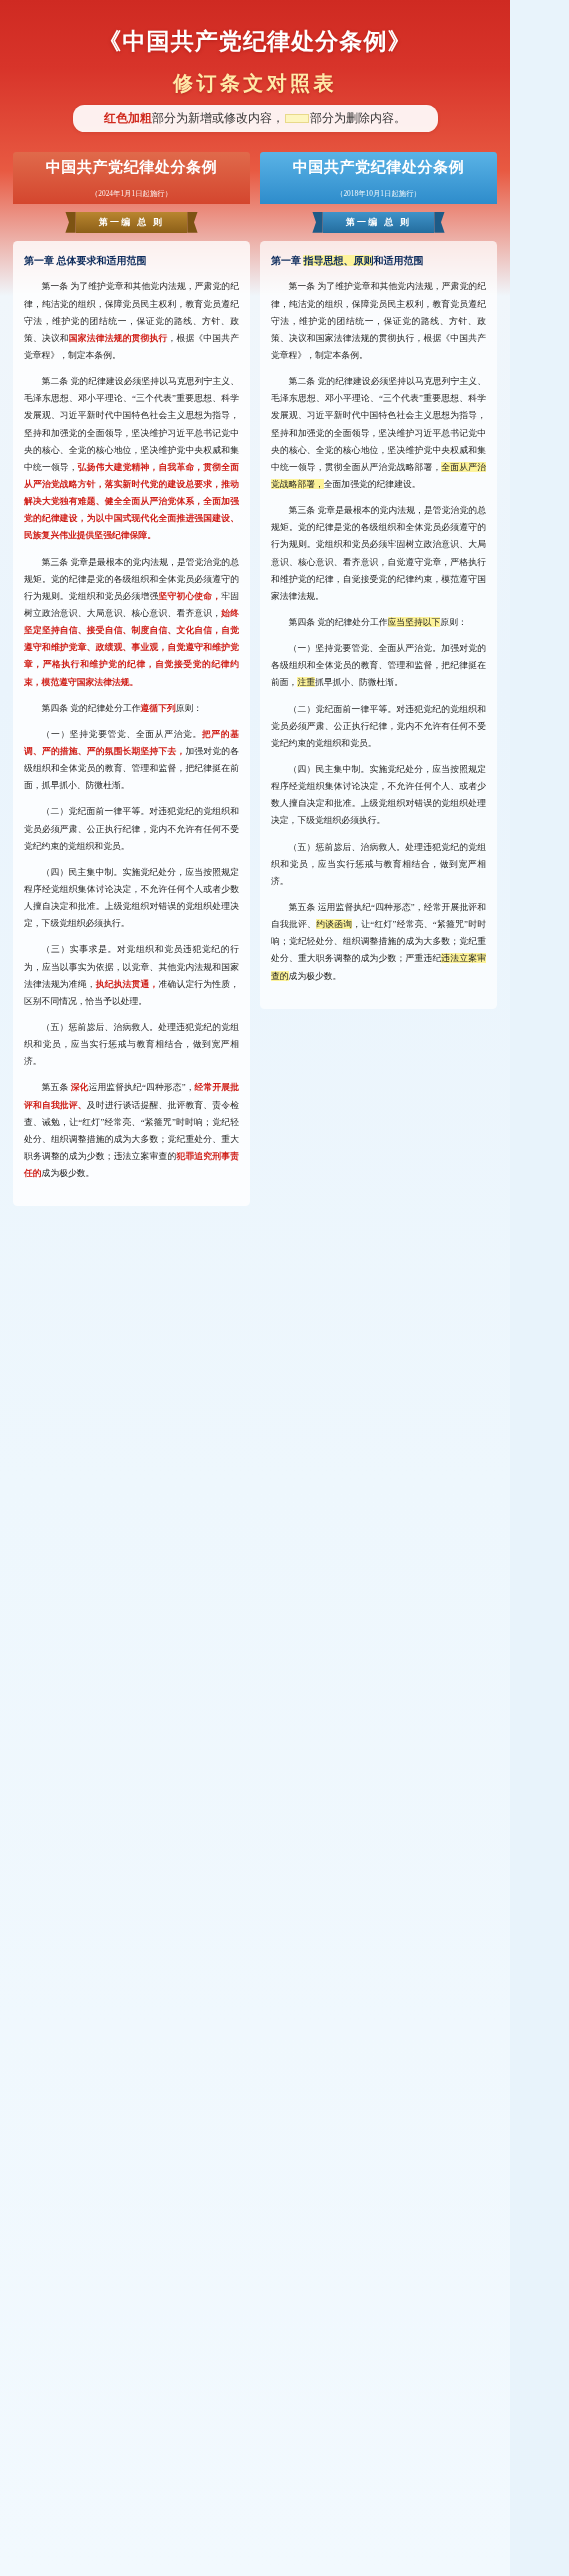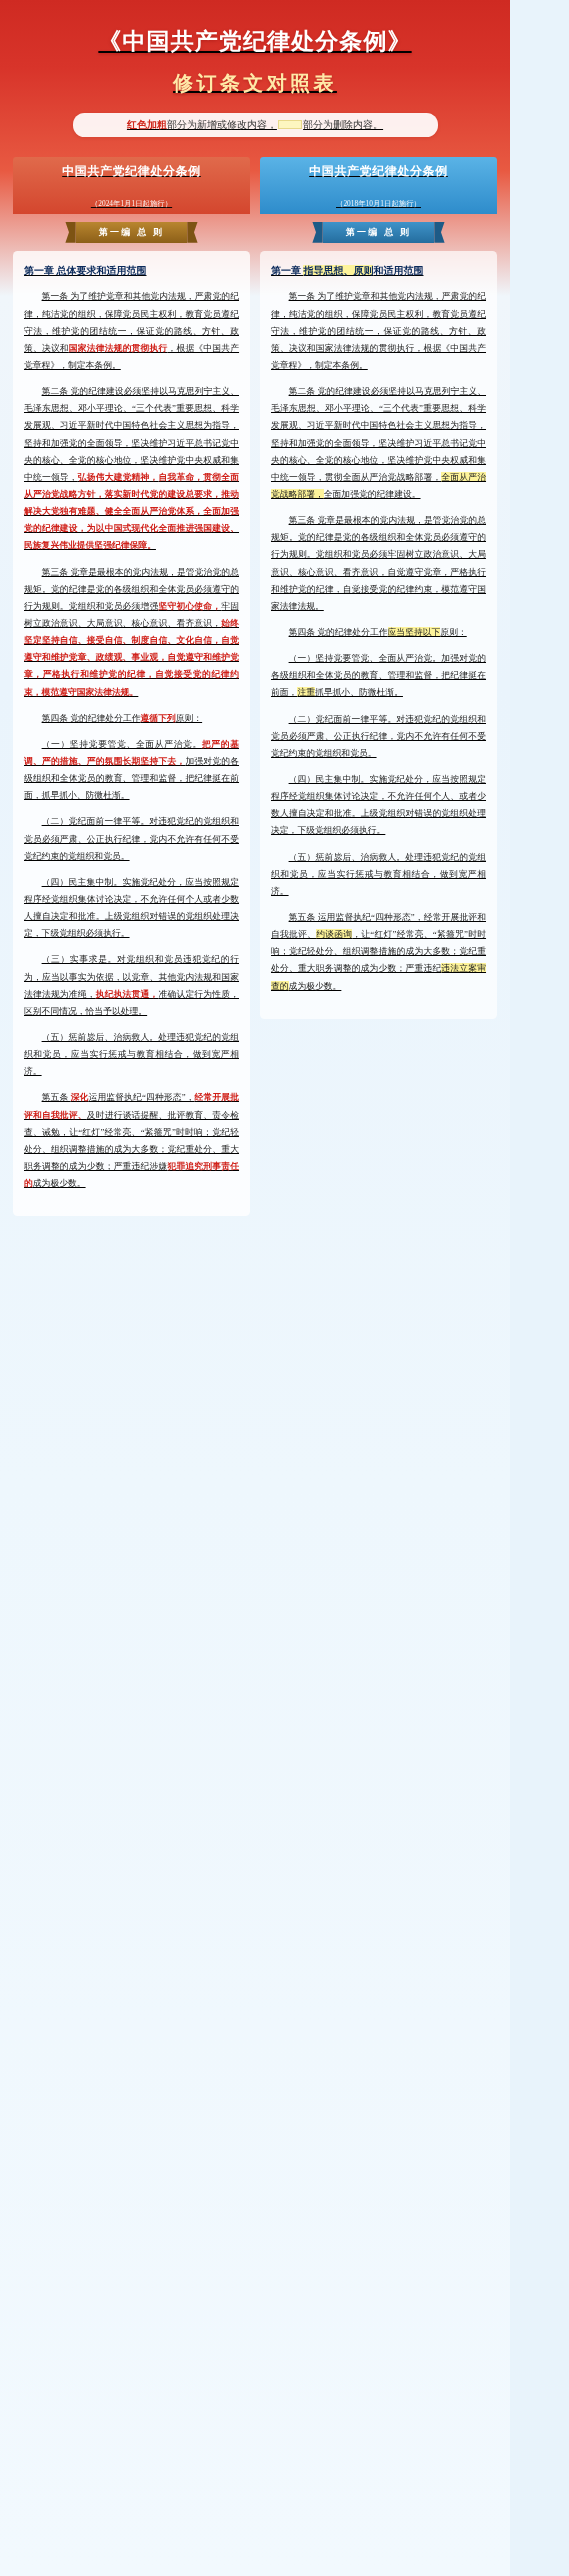--- a/index.html
+++ b/index.html
@@ -9,21 +9,20 @@
     font-family:"Liberation Serif", serif;
     background:#e8f3fb;
   }
   .page {
     width:510px;
     min-height:2576px;
     position:relative;
     background:
       linear-gradient(180deg,#cf2a22 0%, #d8342a 68px, #e85a42 171px, #f0f6fb 296px, #eaf4fc 683px, #eef7fd 1481px, #f2f9fe 2576px);
     overflow:hidden;
-    text-decoration:underline;
   }
   
   .header {
     padding:26px 0 5.7px 0;
     text-align:center;
     position:relative;
   }
   .title-main {
     font-size:23px;
     font-weight:bold;
@@ -34,26 +33,26 @@
   }
   .title-sub {
     margin-top:12.5px;
     font-size:20px;
     font-weight:bold;
     color:#ffe9a8;
     letter-spacing:3.4px;
     text-shadow:0 1.1px 2.8px rgba(120,0,0,.35);
   }
   .legend {
-    margin:16px auto 0 auto;
+    margin:8px auto 0 auto;
     width:365px;
     background:rgba(255,255,255,.92);
     border-radius:11.4px;
     padding:5.1px 6.8px;
-    font-size:10px;
+    font-size:12px;
     color:#333;
     box-shadow:0 1.1px 3.4px rgba(150,30,10,.18);
   }
   .legend .red { color:#d02a1e; font-weight:bold; }
   .legend .swatch {
     display:inline-block;
     width:24px; height:8.5px;
     background:#fdf6c0;
     border:0.6px solid #e8d98b;
     vertical-align:-1.1px;
@@ -67,22 +66,22 @@
   }
   .col { width:50%; padding:0 4.6px; }
   .colhead {
     border-radius:3.4px 3.4px 0 0;
     text-align:center;
     padding:5.7px 0 4.6px 0;
     color:#fff;
   }
   .colhead.left  { background:linear-gradient(180deg,#e06a4b,#d4462e); }
   .colhead.right { background:linear-gradient(180deg,#5ab3e6,#2e8ccb); }
-  .colhead .t1 { font-size:12px; font-weight:bold; letter-spacing:0.6px; }
-  .colhead .t2 { font-size:7.4px; margin-top:19px; opacity:.95; }
+  .colhead .t1 { font-size:15px; font-weight:bold; letter-spacing:0.6px; }
+  .colhead .t2 { font-size:7.4px; margin-top:12px; opacity:.95; }
 
   .bannerwrap { position:relative; margin-top:8px; text-align:center; }
   .banner {
     display:inline-block;
     position:relative;
     padding:4px 23px;
     color:#fff;
     font-size:9px;
     font-weight:bold;
     letter-spacing:2.3px;
@@ -150,21 +149,21 @@
         <div id="left-articles">
             <p class="art"><span class="plain">第一条  为了维护党章和其他党内法规，严肃党的纪律，纯洁党的组织，保障党员民主权利，教育党员遵纪守法，维护党的团结统一，保证党的路线、方针、政策、决议和</span><span class="em">国家法律法规的贯彻执行</span><span class="plain">，根据《中国共产党章程》，制定本条例。</span></p>
             <p class="art"><span class="plain">第二条  党的纪律建设必须坚持以马克思列宁主义、毛泽东思想、邓小平理论、“三个代表”重要思想、科学发展观、习近平新时代中国特色社会主义思想为指导，坚持和加强党的全面领导，坚决维护习近平总书记党中央的核心、全党的核心地位，坚决维护党中央权威和集中统一领导，</span><span class="em">弘扬伟大建党精神，</span><span class="em">自我革命，贯彻全面从严治党战略方针，落实新时代党的建设总要求，</span><span class="em">推动解决大党独有难题、健全全面从严治党体系，全面加强党的纪律建设，为以中国式现代化全面推进强国建设、民族复兴伟业提供坚强纪律保障。</span></p>
             <p class="art"><span class="plain">第三条  党章是最根本的党内法规，是管党治党的总规矩。党的纪律是党的各级组织和全体党员必须遵守的行为规则。党组织和党员必须增强</span><span class="em">坚守初心使命，</span><span class="plain">牢固树立政治意识、大局意识、核心意识、看齐意识，</span><span class="em">始终坚定坚持自信、接受自信、制度自信、文化自信，自觉遵守和维护党章、政绩观、事业观，自觉遵守和维护党章，严格执行和维护党的纪律，自觉接受党的纪律约束，模范遵守国家法律法规。</span></p>
             <p class="art"><span class="plain">第四条  党的纪律处分工作</span><span class="em">遵循下列</span><span class="plain">原则：</span></p>
             <p class="art"><span class="plain">（一）坚持党要管党、全面从严治党。</span><span class="em">把严的基调、严的措施、严的氛围长期坚持下去，</span><span class="plain">加强对党的各级组织和全体党员的教育、管理和监督，把纪律挺在前面，抓早抓小、防微杜渐。</span></p>
             <p class="art"><span class="plain">（二）党纪面前一律平等。对违犯党纪的党组织和党员必须严肃、公正执行纪律，党内不允许有任何不受党纪约束的党组织和党员。</span></p>
             <p class="art"><span class="plain">（四）民主集中制。实施党纪处分，应当按照规定程序经党组织集体讨论决定，不允许任何个人或者少数人擅自决定和批准。上级党组织对错误的党组织处理决定，下级党组织必须执行。</span></p>
             <p class="art"><span class="plain">（三）实事求是。对党组织和党员违犯党纪的行为，应当以事实为依据，以党章、其他党内法规和国家法律法规为准绳，</span><span class="em">执纪执法贯通，</span><span class="plain">准确认定行为性质，区别不同情况，恰当予以处理。</span></p>
             <p class="art"><span class="plain">（五）惩前毖后、治病救人。处理违犯党纪的党组织和党员，应当实行惩戒与教育相结合，做到宽严相济。</span></p>
-            <p class="art"><span class="plain">第五条  </span><span class="em">深化</span><span class="plain">运用监督执纪“四种形态”，</span><span class="em">经常开展批评和自我批评、</span><span class="plain">及时进行谈话提醒、批评教育、责令检查、诫勉，让“红灯”经常亮、“紧箍咒”时时响；党纪轻处分、组织调整措施的成为大多数；党纪重处分、重大职务调整的成为少数；严重违纪涉嫌</span><span class="em">犯罪追究刑事责任的</span><span class="plain">成为极少数。</span></p>
+            <p class="art"><span class="plain">第五条  </span><span class="em">深化</span><span class="plain">运用监督执纪“四种形态”，</span><span class="em">经常开展批评和自我批评、</span><span class="plain">及时进行谈话提醒、批评教育、责令检查、诫勉，让“红灯”经常亮、“紧箍咒”时时响；党纪轻处分、组织调整措施的成为大多数；党纪重处分、重大职务调整的成为少数；违法立案审查的</span><span class="em">犯罪追究刑事责任的</span><span class="plain">成为极少数。</span></p>
           </div>
       </div>
     </div>
 
     <div class="col">
       <div class="colhead right">
         <div class="t1">中国共产党纪律处分条例</div>
         <div class="t2">（2018年10月1日起施行）</div>
       </div>
       <div class="bannerwrap">

